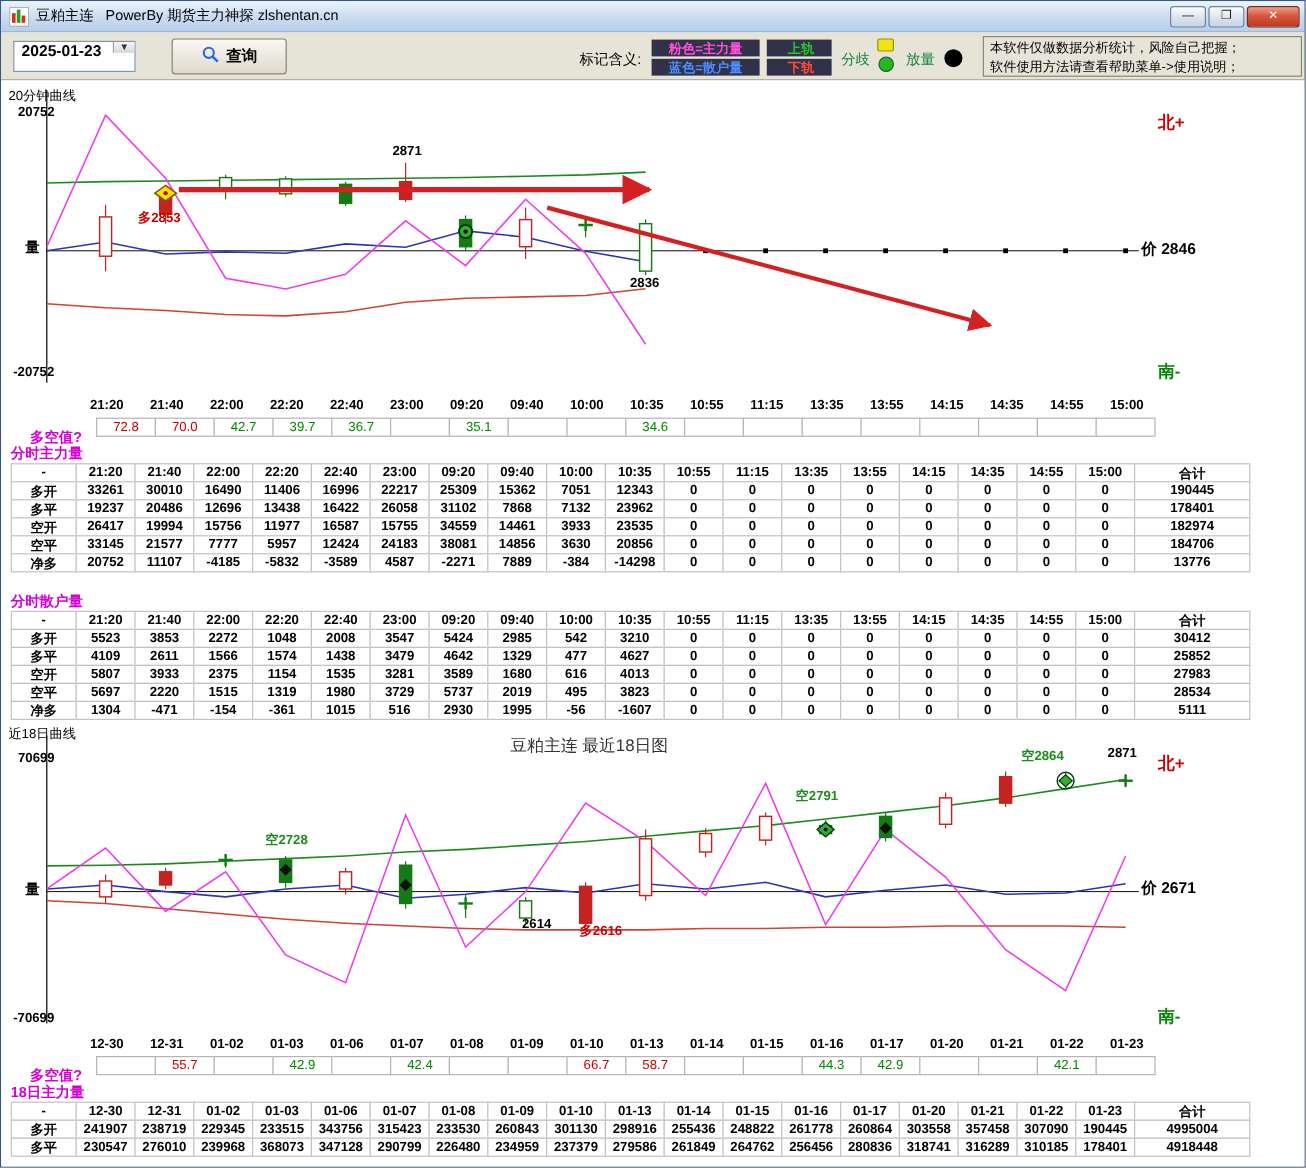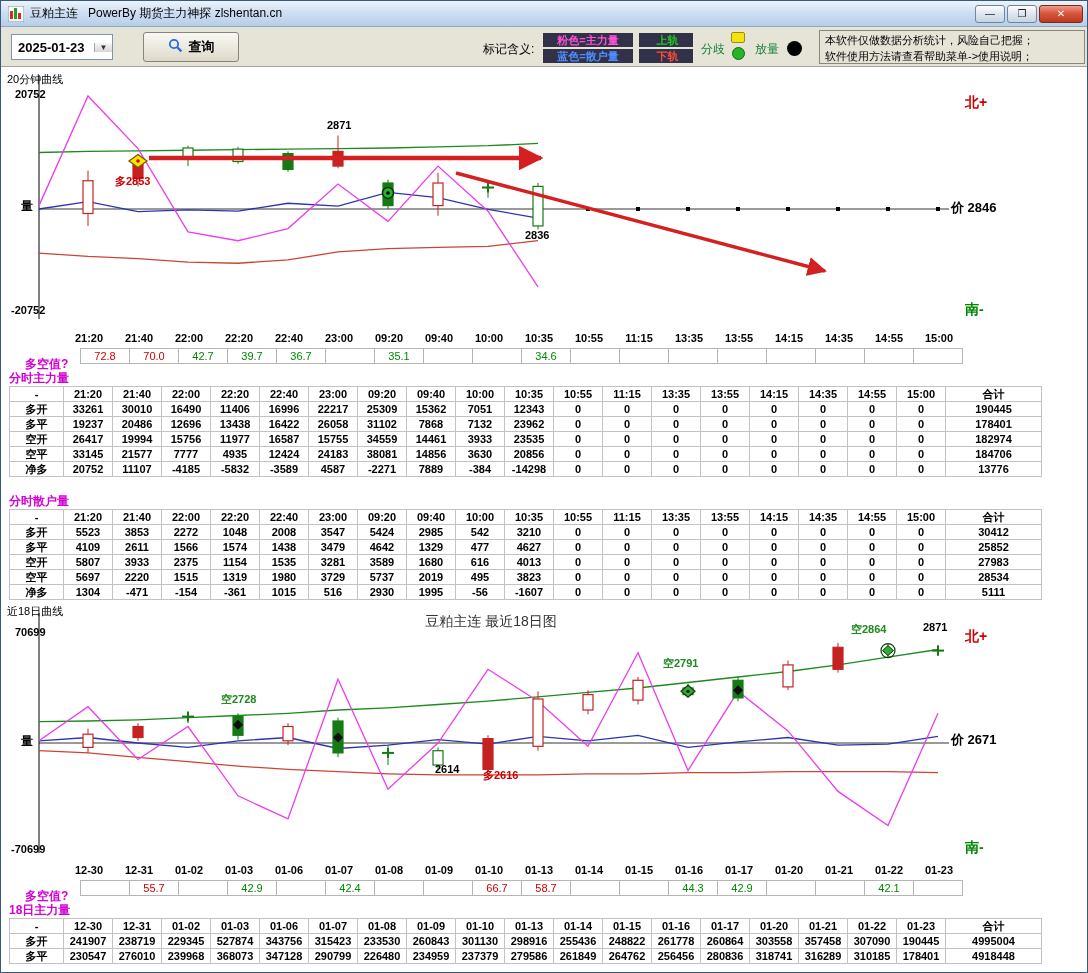--- a/index.html
+++ b/index.html
@@ -5,21 +5,21 @@
 *{margin:0;padding:0;box-sizing:border-box}
 body{font-family:"Liberation Sans","DejaVu Sans",sans-serif;background:#9a9a9a}
 .win{position:relative;width:1088px;height:973px;background:#fff;border:1px solid #38597e;overflow:hidden}
 .titlebar{position:absolute;top:0;left:0;right:0;height:26px;background:linear-gradient(#ecf4fc,#cfdff2 45%,#b7cee8);border-bottom:1px solid #8aa8c8;display:flex;align-items:center;padding:0 4px}
 .app-icon{width:16px;height:16px;margin:0 6px 0 3px;flex:0 0 auto}
 .title-text{font-size:12px;color:#000;white-space:pre}
 .winbtns{margin-left:auto;display:flex;gap:2px}
 .wbtn{width:30px;height:18px;border:1px solid #70869c;border-radius:3px;background:linear-gradient(#fdfdfd,#dde6ef 50%,#c6d4e2);display:flex;align-items:center;justify-content:center;font-size:10px;color:#222;cursor:pointer}
 .wbtn.close{width:44px;background:linear-gradient(#f09c8a,#d8573d 45%,#bd3a20);border-color:#7d2a18;color:#fff;font-weight:bold}
 .toolbar{position:absolute;top:26px;left:0;right:0;height:40px;background:#e6e3d7;border-bottom:1px solid #a8a598}
-.combo{position:absolute;left:10px;top:7px;width:102px;height:26px;background:#fff;border:1px solid #7f95ad;display:flex;align-items:center;cursor:pointer}
+.combo{position:absolute;left:10px;top:7px;width:102px;height:26px;background:#fff;border:1px solid #7f95ad;display:flex;align-items:flex-start;cursor:pointer}
 .combo-text{flex:1;display:flex;align-items:center;padding-left:6px;font-size:13px;font-weight:bold;color:#000}
 .combo-btn{width:18px;background:linear-gradient(#f6f6f6,#d6d6d6);border-left:1px solid #9aa8b8;display:flex;align-items:center;justify-content:center;font-size:8px;color:#333}
 .query-btn{position:absolute;left:142px;top:5px;width:96px;height:30px;background:linear-gradient(#f9f8f4,#ded9ca);border:1px solid #87857a;border-radius:3px;display:flex;align-items:center;justify-content:center;gap:6px;font-size:13px;font-weight:bold;font-family:inherit;color:#000;cursor:pointer}
 .legend-title{position:absolute;left:482px;top:14px;font-size:12px;color:#000}
 .badge-col{position:absolute;top:6px;display:flex;flex-direction:column;gap:2px}
 .badge{height:14px;display:flex;align-items:center;justify-content:center;gap:3px;background:#31314a;font-size:11px;font-weight:bold;padding:0 20px;white-space:nowrap}
 .pink-t{color:#ff52d8}.blue-t{color:#4d8dff}.green-t{color:#27c427}.red-t{color:#ff4b3a}
 .linesample{display:inline-block;width:11px;height:0;border-top:2px solid}
 .tb-label{position:absolute;top:14px;font-size:12px;color:#15803d}
 .ind-stack{position:absolute;top:5px;display:flex;flex-direction:column;align-items:center;gap:4px}
@@ -309,21 +309,21 @@
           <div class="cell c">0</div>
           <div class="cell c">0</div>
           <div class="cell c">0</div>
           <div class="cell tot">182974</div>
         </div>
         <div class="trow">
           <div class="cell lbl">空平</div>
           <div class="cell c">33145</div>
           <div class="cell c">21577</div>
           <div class="cell c">7777</div>
-          <div class="cell c">4935</div>
+          <div class="cell c">5957</div>
           <div class="cell c">12424</div>
           <div class="cell c">24183</div>
           <div class="cell c">38081</div>
           <div class="cell c">14856</div>
           <div class="cell c">3630</div>
           <div class="cell c">20856</div>
           <div class="cell c">0</div>
           <div class="cell c">0</div>
           <div class="cell c">0</div>
           <div class="cell c">0</div>
@@ -631,21 +631,21 @@
           <div class="cell c">01-21</div>
           <div class="cell c">01-22</div>
           <div class="cell c">01-23</div>
           <div class="cell tot">合计</div>
         </div>
         <div class="trow">
           <div class="cell lbl">多开</div>
           <div class="cell c">241907</div>
           <div class="cell c">238719</div>
           <div class="cell c">229345</div>
-          <div class="cell c">527874</div>
+          <div class="cell c">233515</div>
           <div class="cell c">343756</div>
           <div class="cell c">315423</div>
           <div class="cell c">233530</div>
           <div class="cell c">260843</div>
           <div class="cell c">301130</div>
           <div class="cell c">298916</div>
           <div class="cell c">255436</div>
           <div class="cell c">248822</div>
           <div class="cell c">261778</div>
           <div class="cell c">260864</div>

